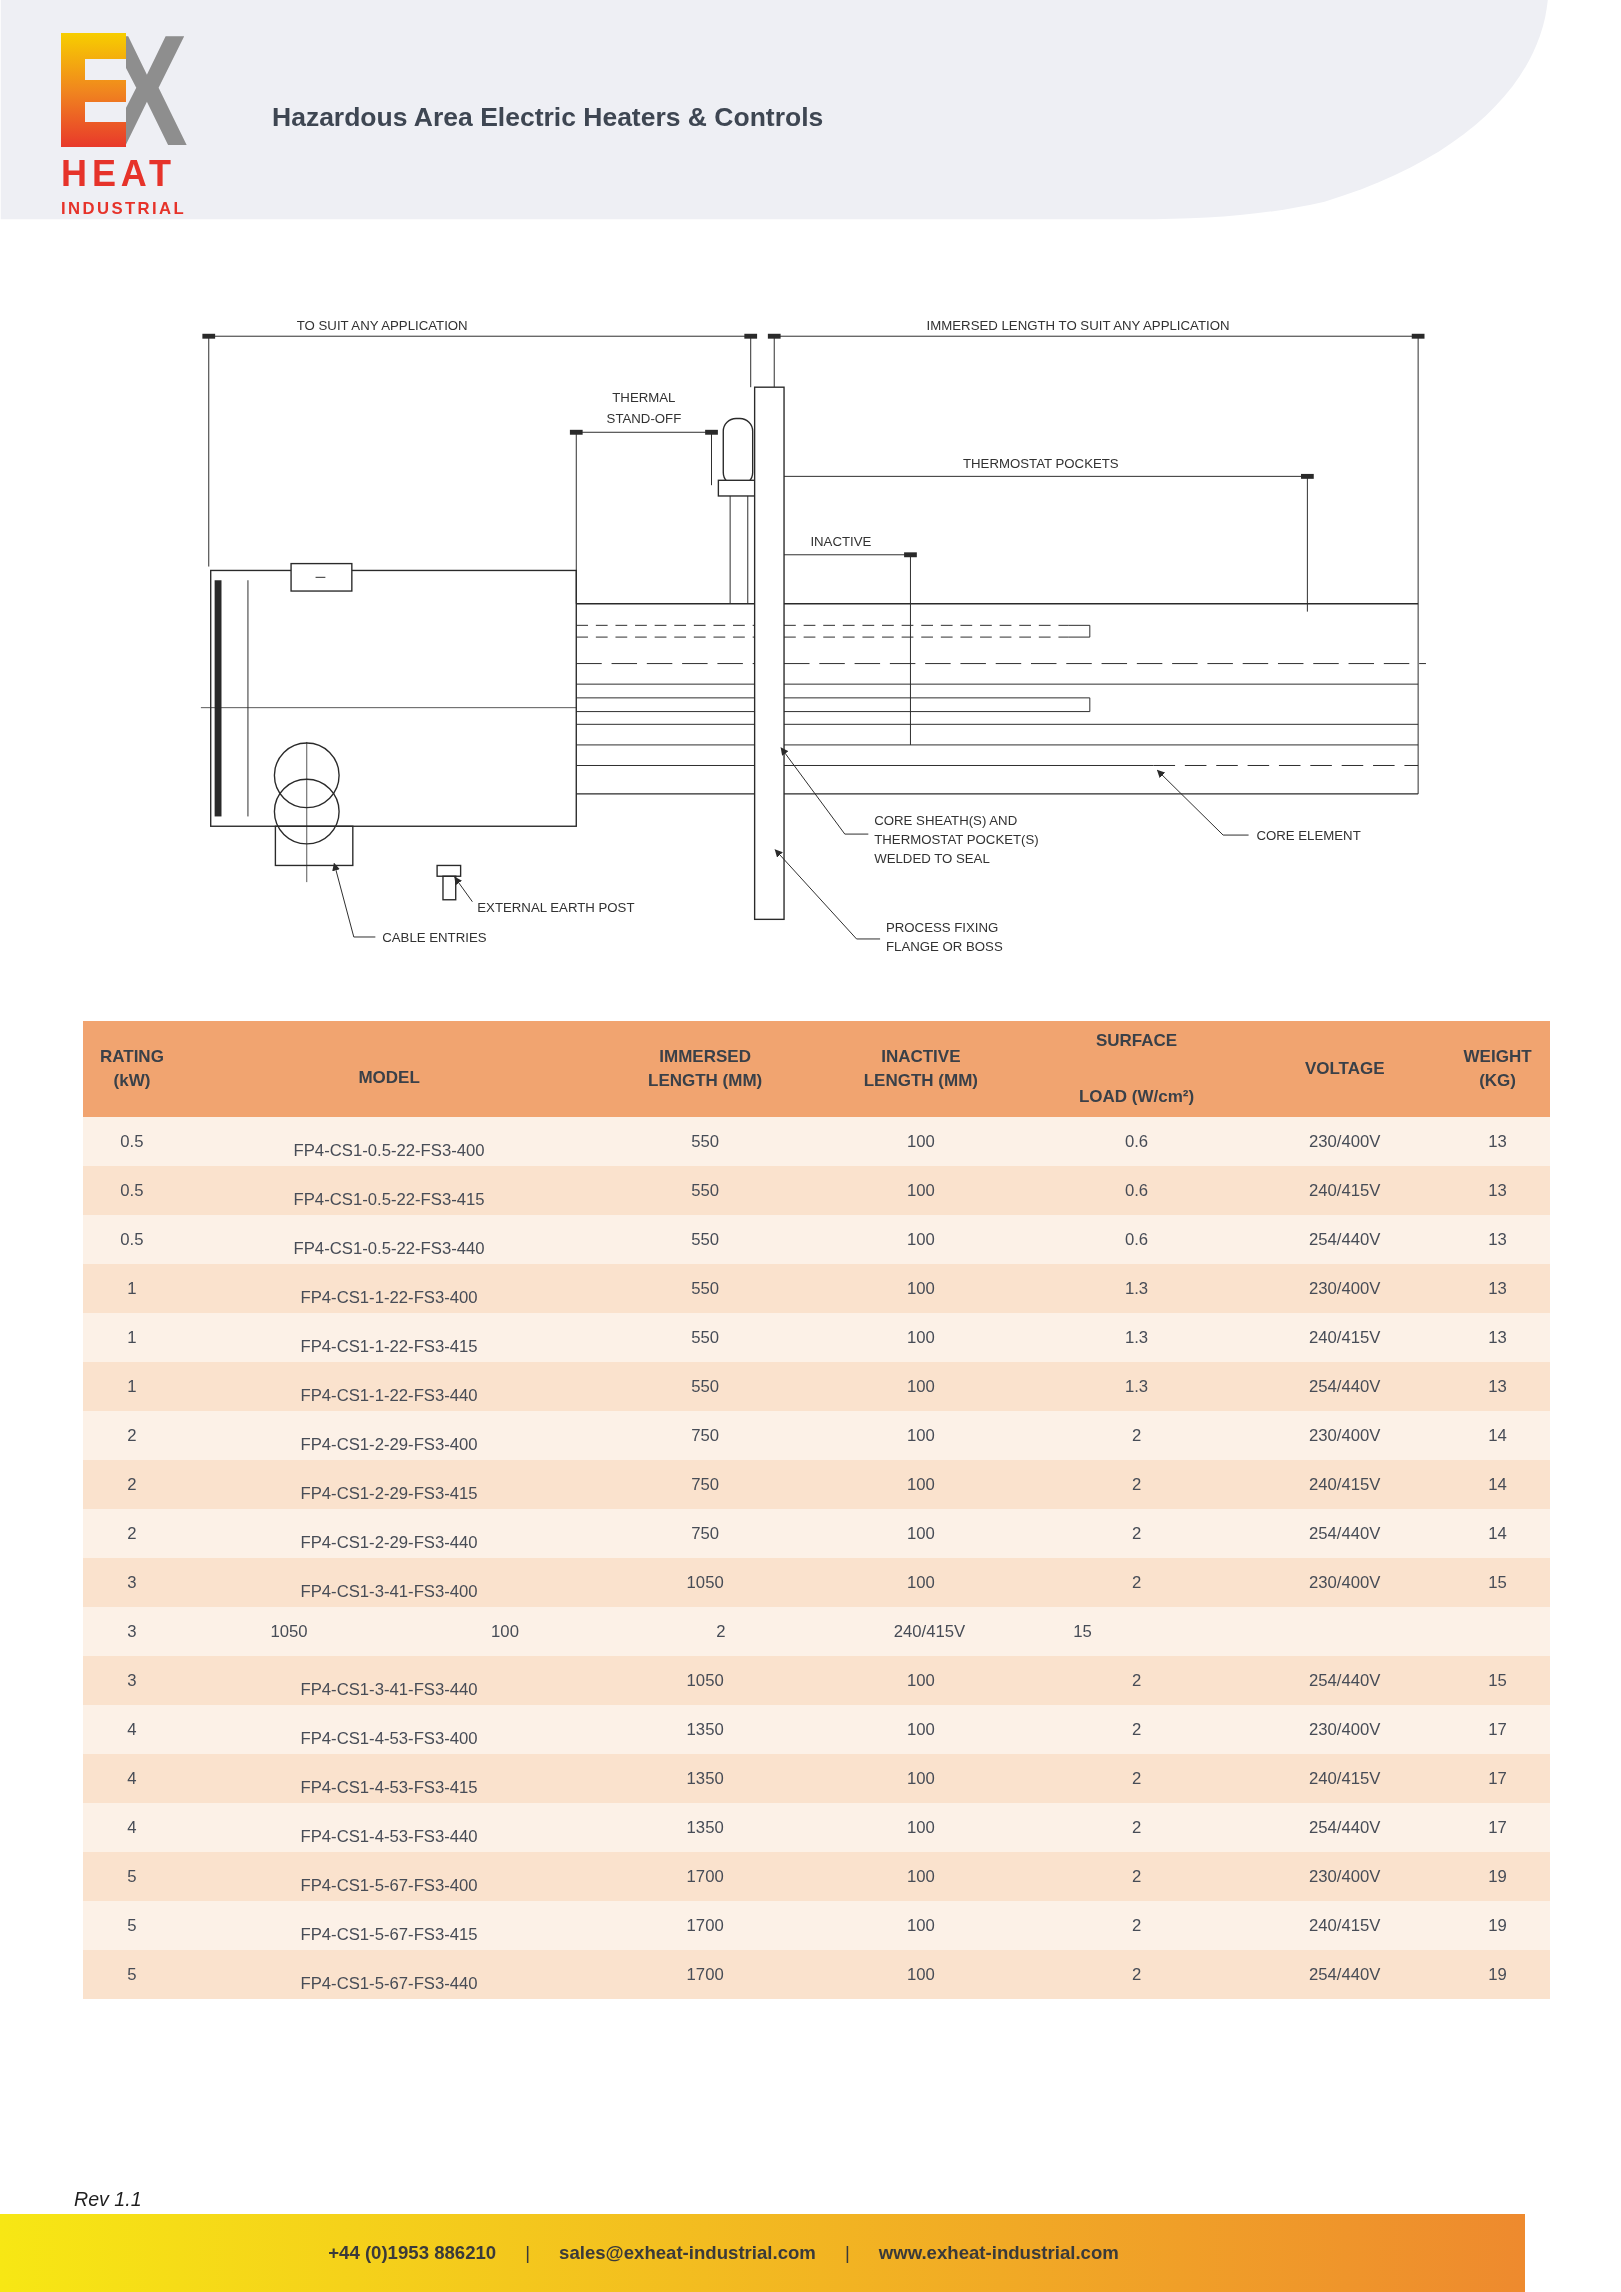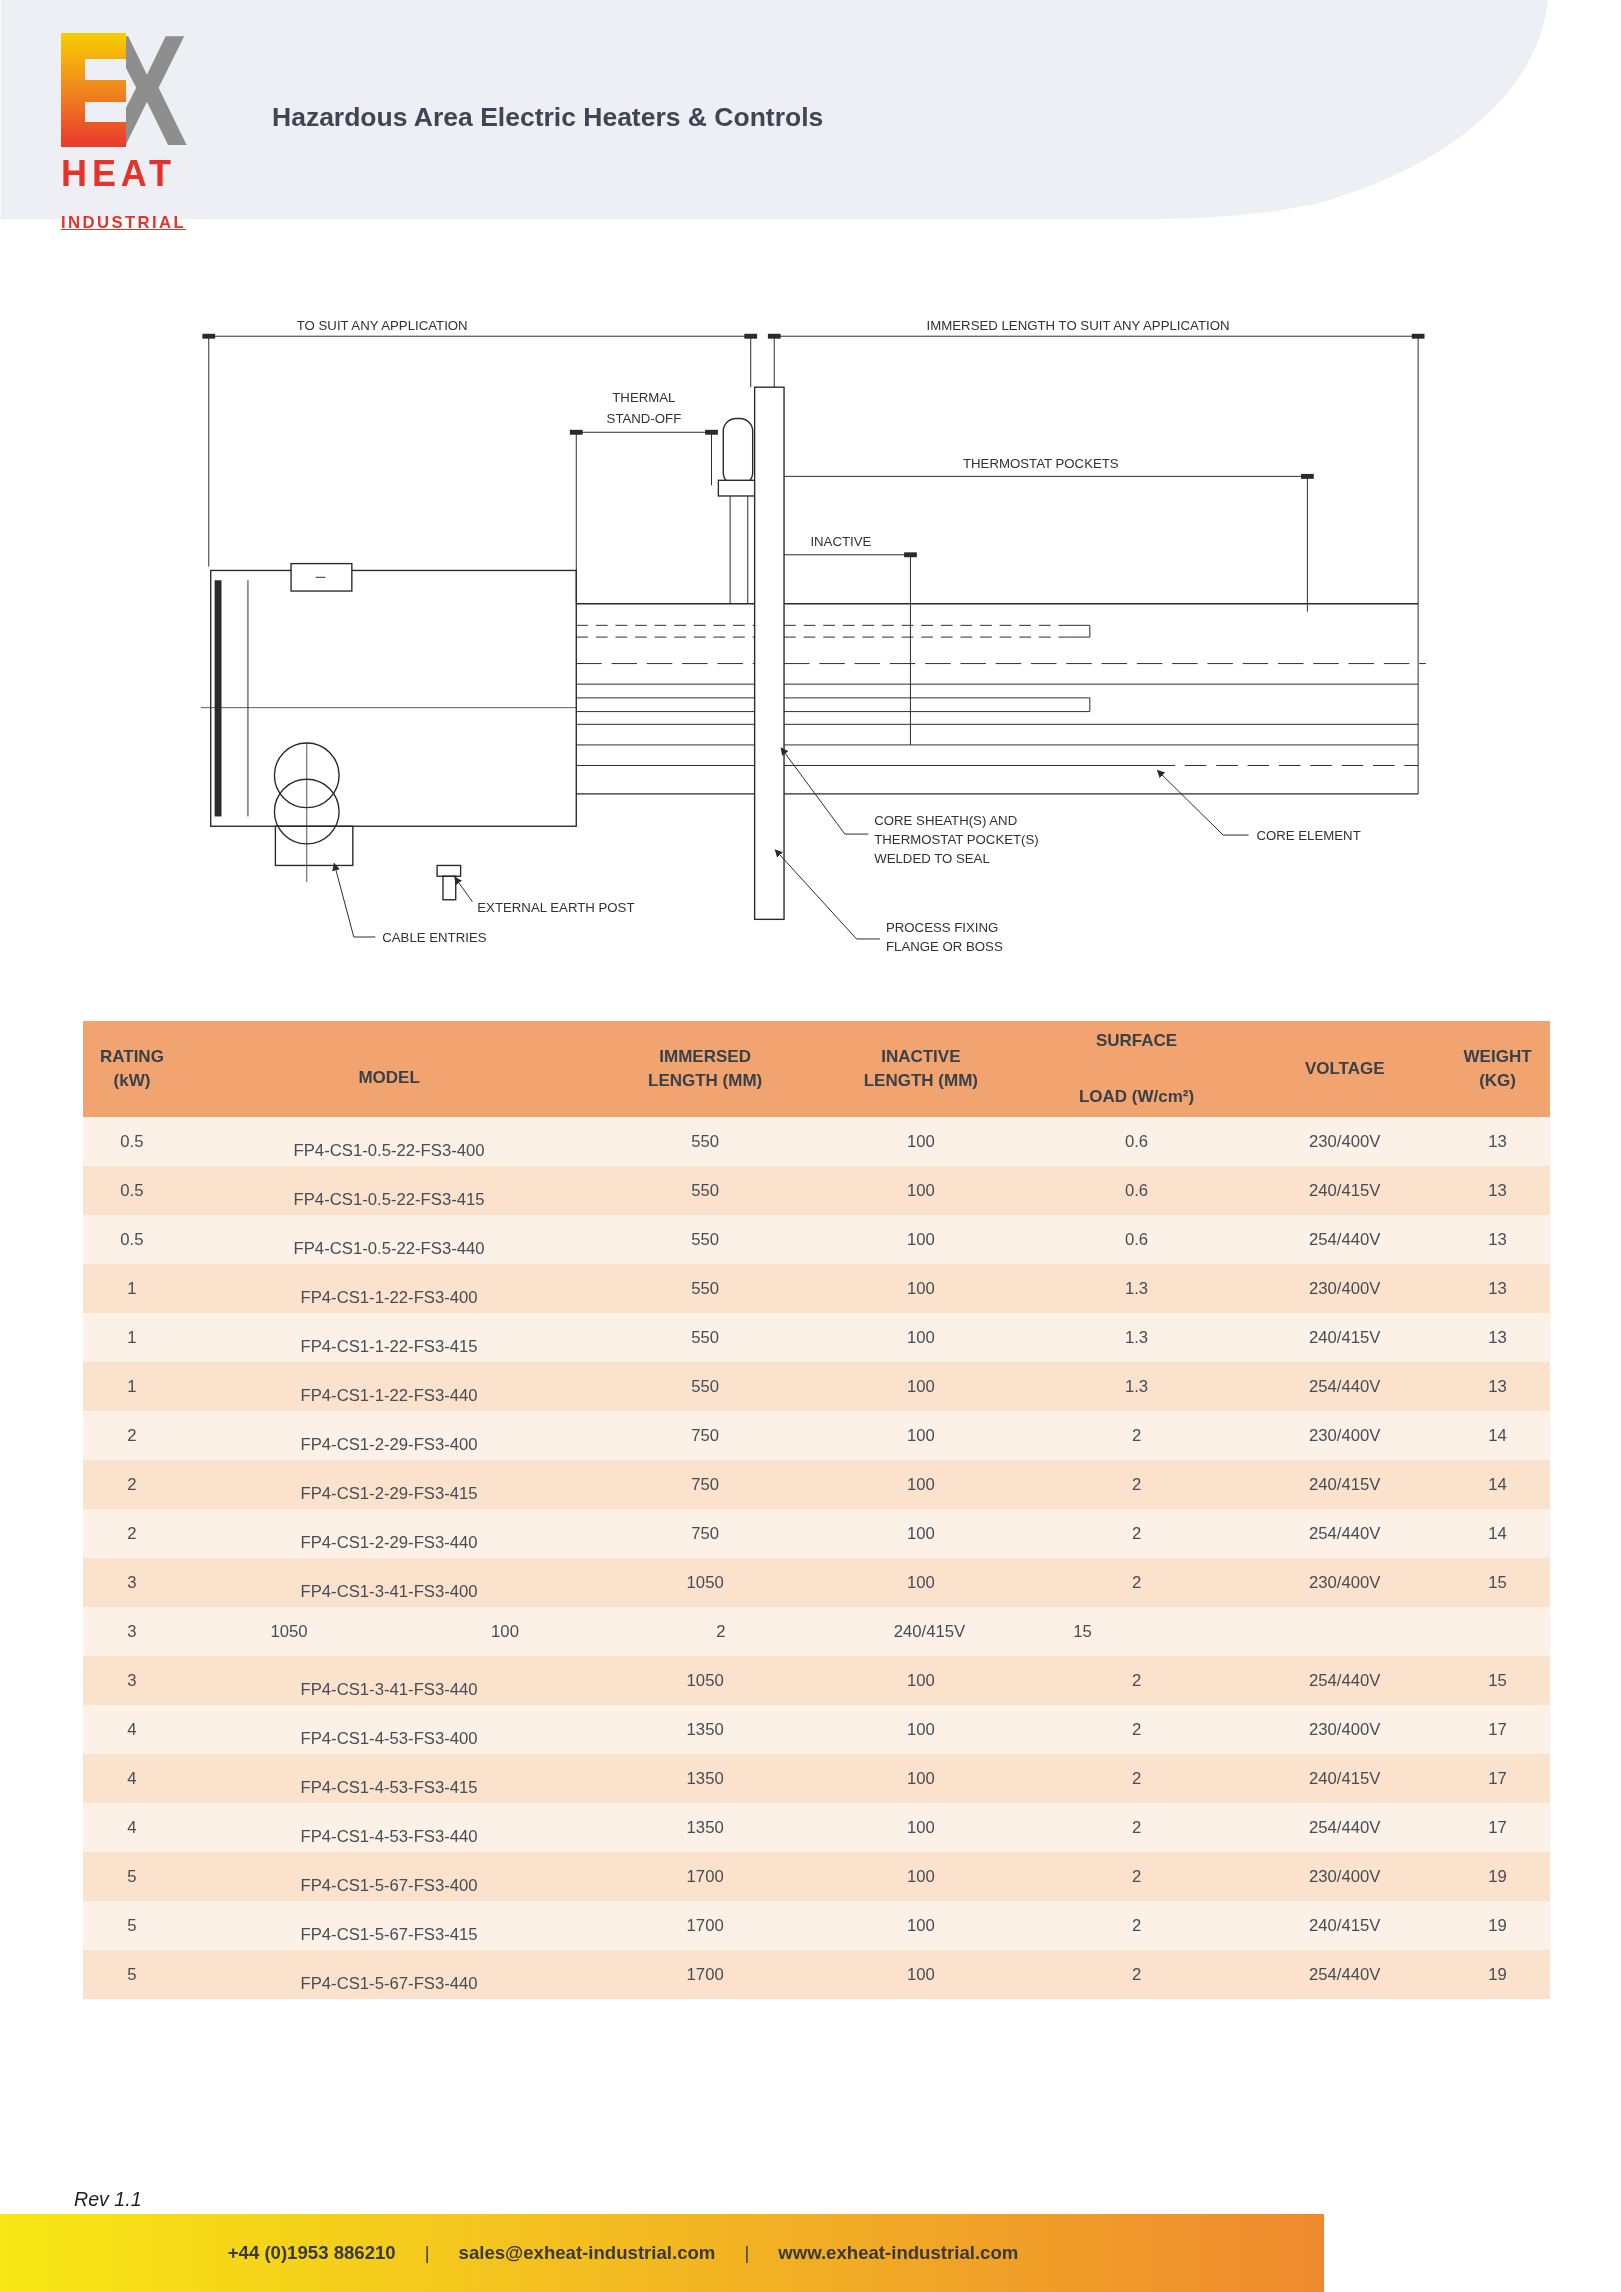--- a/index.html
+++ b/index.html
@@ -18,21 +18,21 @@
   .logo{position:absolute;left:61px;top:29px;width:196px;}
   .logo-ex{position:relative;height:118px;}
   .e-mark{position:absolute;left:0;top:3.9px;width:65px;height:114px;
           background:linear-gradient(180deg,#F7CE00 0%,#F0841F 52%,#E8392B 100%);z-index:2;}
   .e-notch{position:absolute;left:23.5px;width:41px;height:20.6px;background:var(--band);}
   .e-notch.n1{top:26.5px;} .e-notch.n2{top:69px;}
   .x-mark{position:absolute;left:45px;top:-11.8px;width:196px;height:147px;z-index:1;
           font-weight:bold;font-size:157px;line-height:147px;color:var(--logo-gray);
           transform:scaleX(0.78);transform-origin:left;}
   .logo-heat{margin-top:5.9px;font-size:36px;font-weight:bold;color:var(--logo-red);letter-spacing:4.9px;}
-  .logo-industrial{margin-top:18px;font-size:16.7px;font-weight:bold;color:var(--logo-red);letter-spacing:2.4px;text-decoration:underline;}
+  .logo-industrial{margin-top:4px;font-size:16.7px;font-weight:bold;color:var(--logo-red);letter-spacing:2.4px;}
 
   .page-title{position:absolute;left:272px;top:102px;font-size:26.5px;font-weight:bold;color:var(--title-text);}
 
   
   .diagram{position:absolute;left:0;top:186px;}
   .diagram text{font-family:"Liberation Sans",sans-serif;font-size:13.5px;fill:#323232;}
   .dln{stroke:var(--line);stroke-width:1;fill:none;}
   .shp{stroke:var(--line);stroke-width:1.4;fill:none;}
   .shpf{stroke:var(--line);stroke-width:1.4;fill:#fff;}
   .thin{stroke:var(--line);stroke-width:0.8;fill:none;}
@@ -44,21 +44,21 @@
   .thcell{display:flex;flex-direction:column;justify-content:center;align-items:center;
           font-weight:bold;font-size:17px;color:#3A4048;line-height:24.5px;text-align:center;}
   .trow{display:flex;height:49px;}
   .trow.light{background:var(--row-light);} .trow.dark{background:var(--row-dark);}
   .cell{display:flex;align-items:center;justify-content:center;font-size:16.7px;color:var(--table-text);}
   .c0{width:98px;} .c1{width:417px;margin-top:19px;} .c2{width:216px;} .c3{width:216px;}
   .c4{width:216px;gap:31px;} .c5{width:201px;} .c6{width:105px;}
 
   .rev{position:absolute;left:74px;top:2188px;font-size:19.6px;font-style:italic;color:#1E1E1E;}
 
-  .footer-bar{position:absolute;left:0;top:2214px;width:1324px;height:78px;
+  .footer-bar{position:absolute;left:0;top:2214px;width:1525px;height:78px;
               background:linear-gradient(90deg,var(--footer-start),var(--footer-end));
               display:flex;align-items:center;justify-content:center;padding-right:78px;box-sizing:border-box;}
   .footer-bar span{font-size:18.6px;font-weight:bold;color:#3A3A3A;}
   .footer-sep{margin:0 29px;font-weight:normal !important;}
 </style>
 </head>
 <body>
 
 <div id="page">
 

